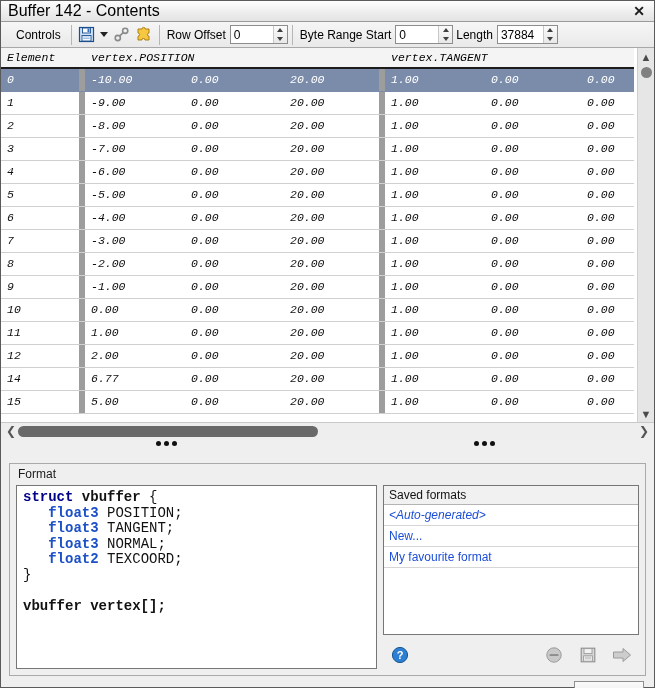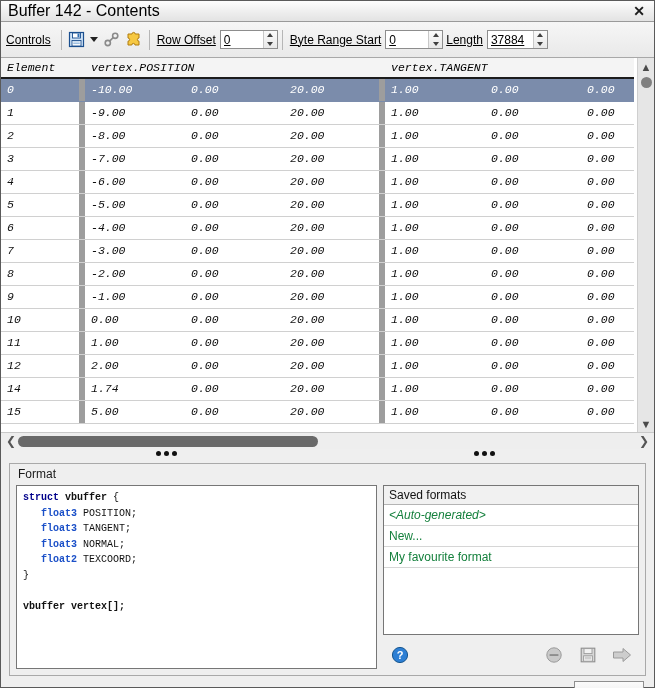--- a/index.html
+++ b/index.html
@@ -29,28 +29,27 @@
   .titlebar .title { font-size: 16px; color: #000; flex: 1 1 auto; }
   .close-btn {
     width: 22px; height: 19px;
     display: flex; align-items: center; justify-content: center;
     font-size: 14px; font-weight: bold; color: #1b1b1b;
     cursor: pointer;
   }
 
   
   .toolbar {
-    height: 36px;
+    height: 26px;
     background: linear-gradient(to bottom, #f6f6f6 0%, #e9e9e9 100%);
     border-bottom: 1px solid #a8a8a8;
     display: flex; align-items: center;
-    padding: 0 1px;
+    padding: 0 11px;
     gap: 0px;
     flex: 0 0 auto;
-    text-decoration: underline;
   }
   .tb-label { font-size: 12px; color: #000; padding: 0 6px 0 4px; }
   .vsep { width: 1px; height: 20px; background: #b6b6b6; margin: 0 4px; }
   .tb-icon {
     width: 22px; height: 22px;
     display: flex; align-items: center; justify-content: center;
     cursor: pointer;
   }
   .caret-btn {
     width: 13px; height: 22px;
@@ -158,21 +157,21 @@
   }
   .grip {
     position: absolute; top: 2px;
     display: flex; gap: 3px;
     cursor: ns-resize;
   }
   .grip i { width: 5px; height: 5px; border-radius: 50%; background: #111; display: block; }
 
   
   .fmt-group {
-    margin: 2px 8px 0 8px;
+    margin: 12px 8px 0 8px;
     flex: 1 1 auto;
     border: 1px solid #a9a9a9;
     background: #efefef;
     position: relative;
     display: flex; flex-direction: column;
     padding: 0 6px 6px 6px;
   }
   .fmt-legend {
     position: relative; top: -0px;
     font-size: 12px; color: #1a1a1a;
@@ -182,21 +181,21 @@
 
   .code-box {
     flex: 1 1 auto;
     background: #ffffff;
     border: 1px solid #767676;
     padding: 4px 6px;
     overflow: hidden;
   }
   pre.code {
     font-family: "Liberation Mono", monospace;
-    font-size: 10px;
+    font-size: 14px;
     line-height: 15.5px;
     color: #111;
     white-space: pre;
   }
   pre.code .kw { color: #00008b; font-weight: bold; }
   pre.code .ty { color: #1b50c8; font-weight: bold; }
   pre.code .id { color: #111; font-weight: bold; }
 
   .right-col { width: 256px; flex: 0 0 256px; display: flex; flex-direction: column; }
   .saved-box {
@@ -205,21 +204,21 @@
     height: 150px;
   }
   .saved-head {
     height: 19px; background: #f1f1f1;
     border-bottom: 1px solid #b4b4b4;
     font-size: 12px; color: #111;
     display: flex; align-items: center; padding-left: 5px; text-align: right;
   }
   .saved-item {
     height: 21px; display: flex; align-items: center;
-    padding-left: 5px; font-size: 12px; color: #15803d;
+    padding-left: 5px; font-size: 12px; color: #1d4ed8;
     border-bottom: 1px solid #d6d6d6;
     cursor: pointer; background: #fff;
   }
   .saved-item.italic { font-style: italic; }
 
   .saved-tools {
     height: 34px; display: flex; align-items: center;
     padding-top: 6px; gap: 0;
   }
   .st-left { flex: 0 0 auto; }
@@ -492,21 +491,21 @@
               <td class="num">0.00</td>
               <td class="num">20.00</td>
               <td class="sep-cell"></td>
               <td class="num">1.00</td>
               <td class="num">0.00</td>
               <td class="num">0.00</td>
             </tr>
             <tr>
               <td>14</td>
               <td class="sep-cell"></td>
-              <td class="num">1.74</td>
+              <td class="num">6.77</td>
               <td class="num">0.00</td>
               <td class="num">20.00</td>
               <td class="sep-cell"></td>
               <td class="num">1.00</td>
               <td class="num">0.00</td>
               <td class="num">0.00</td>
             </tr>
             <tr>
               <td>15</td>
               <td class="sep-cell"></td>

